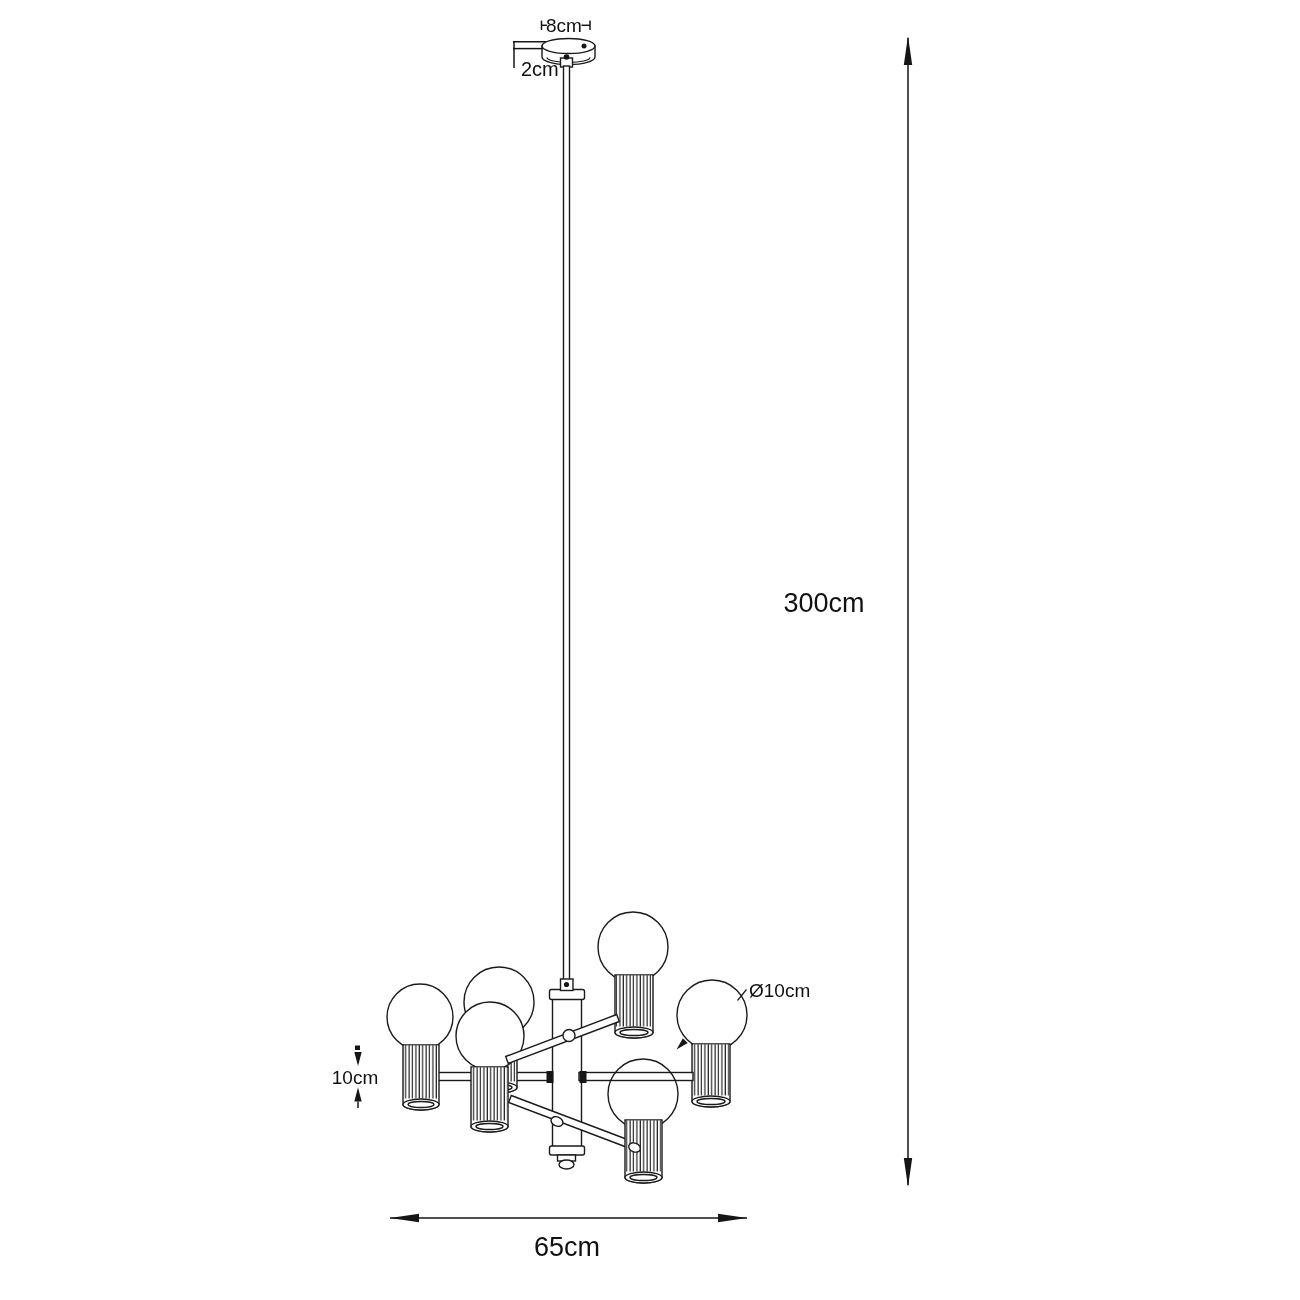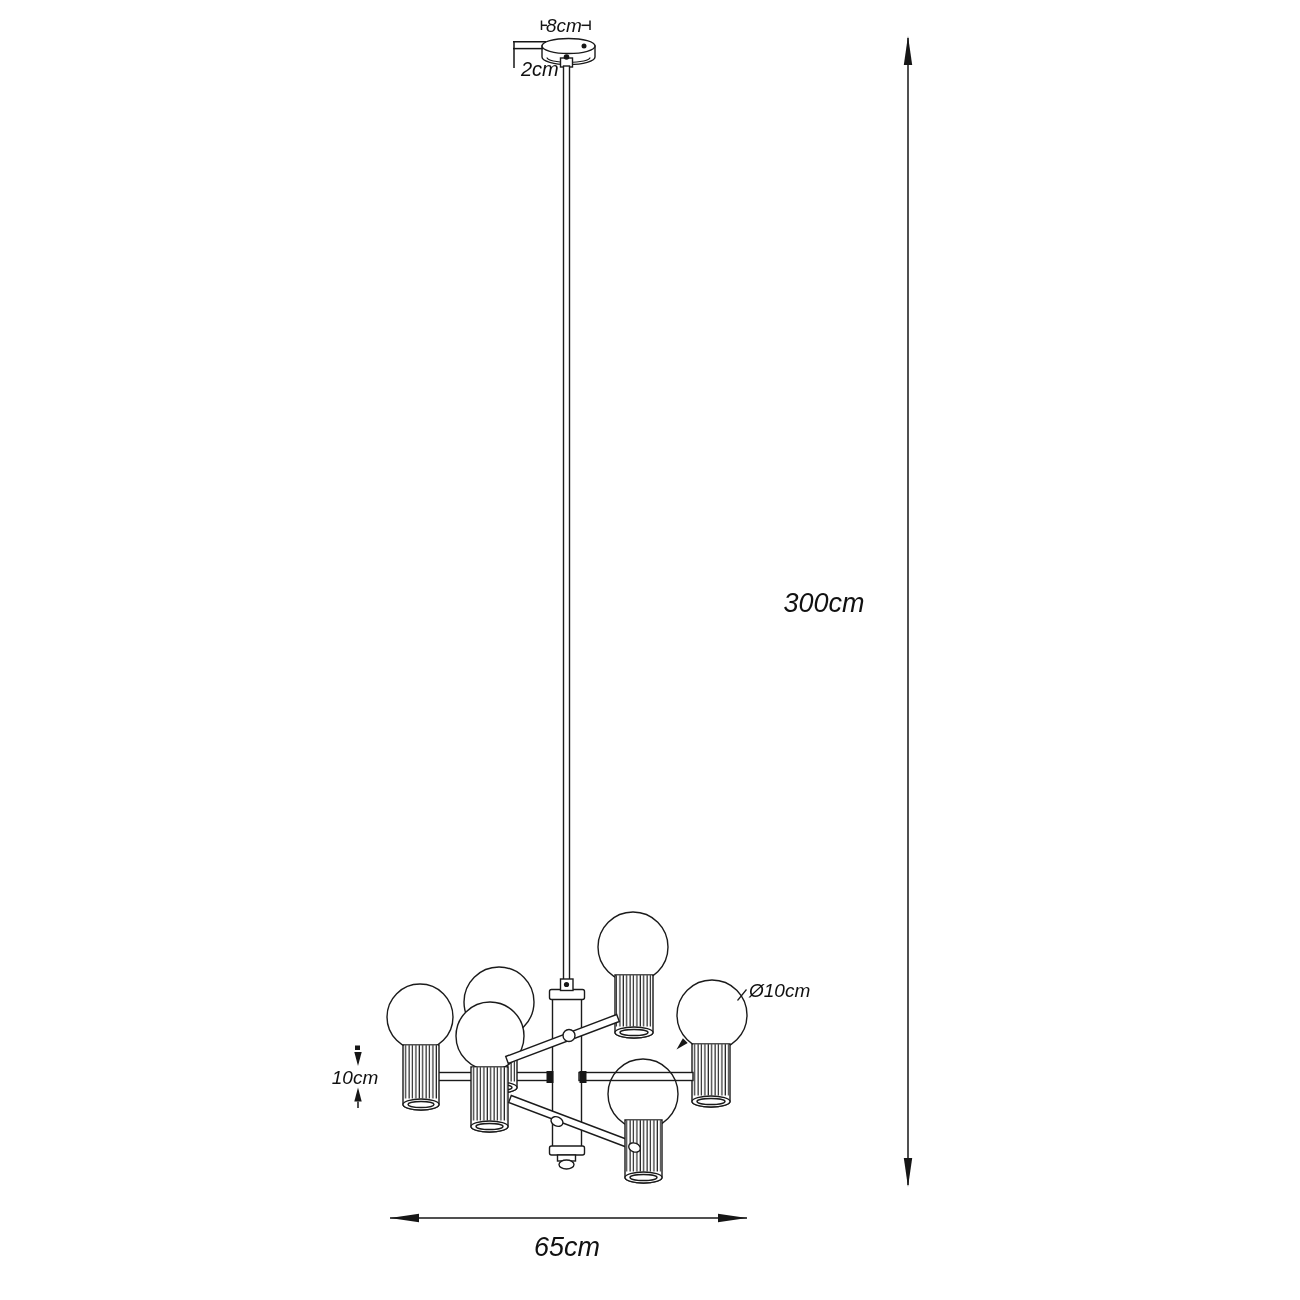--- a/index.html
+++ b/index.html
@@ -1,16 +1,16 @@
 <!DOCTYPE html>
 <html><head>
 <meta charset="utf-8">
 <style>
   html,body{margin:0;padding:0;background:#ffffff;}
-  .stage{position:relative;width:1300px;height:1300px;background:#fff;overflow:hidden;font-style:italic;}
+  .stage{position:relative;width:1300px;height:1300px;background:#fff;overflow:hidden;}
   svg{position:absolute;left:0;top:0;}
   .wf{fill:#ffffff;stroke:#1b1b1b;stroke-width:1.4;}
   .nf{fill:none;stroke:#1b1b1b;stroke-width:1.4;}
   .thin{fill:none;stroke:#1b1b1b;stroke-width:1.2;}
   .bk{fill:#161616;stroke:none;}
   .dim{fill:none;stroke:#161616;stroke-width:1.5;}
   text{font-family:"Liberation Sans","DejaVu Sans",sans-serif;fill:#111111;}
   .t-sm{font-size:19px;}
   .t-md{font-size:20px;}
   .t-lg{font-size:27px;}

